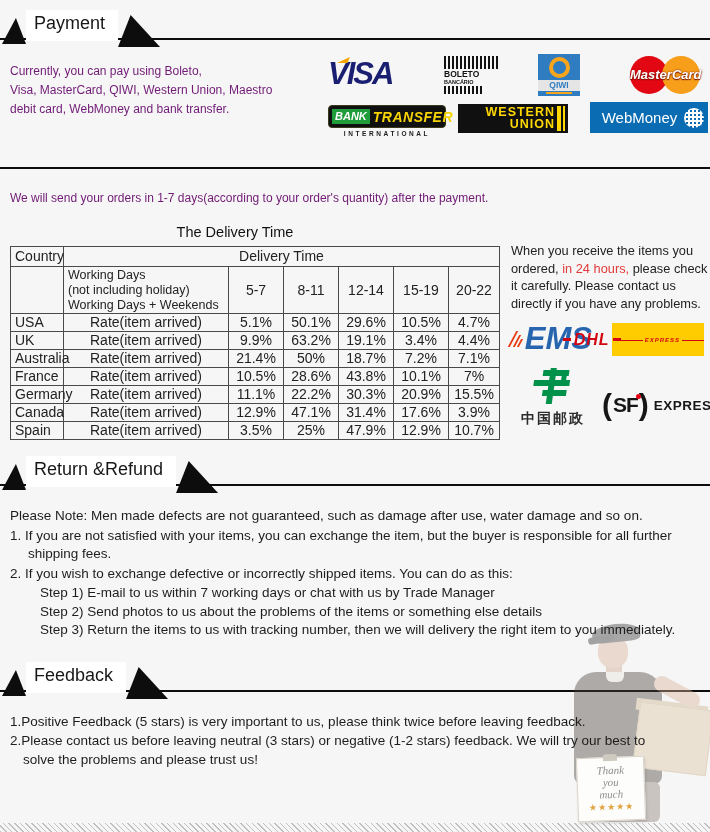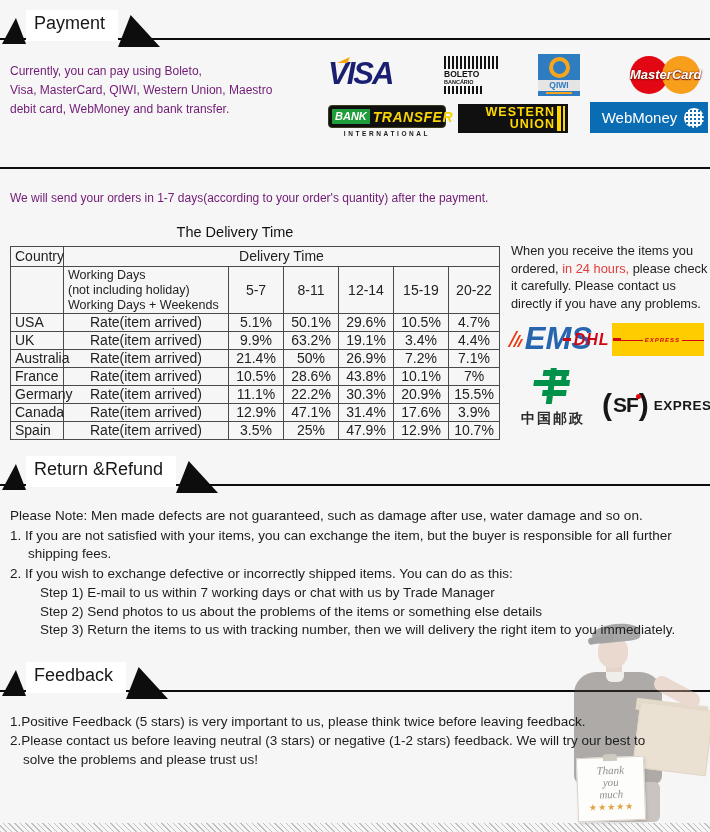--- a/index.html
+++ b/index.html
@@ -234,21 +234,21 @@
       <td class="c-center">63.2%</td>
       <td class="c-center">19.1%</td>
       <td class="c-center">3.4%</td>
       <td class="c-center">4.4%</td>
     </tr>
     <tr class="r-data">
       <td class="c-country">Australia</td>
       <td class="c-center">Rate(item arrived)</td>
       <td class="c-center">21.4%</td>
       <td class="c-center">50%</td>
-      <td class="c-center">26.9%</td>
+      <td class="c-center">18.7%</td>
       <td class="c-center">7.2%</td>
       <td class="c-center">7.1%</td>
     </tr>
     <tr class="r-data">
       <td class="c-country">France</td>
       <td class="c-center">Rate(item arrived)</td>
       <td class="c-center">10.5%</td>
       <td class="c-center">28.6%</td>
       <td class="c-center">43.8%</td>
       <td class="c-center">10.1%</td>

